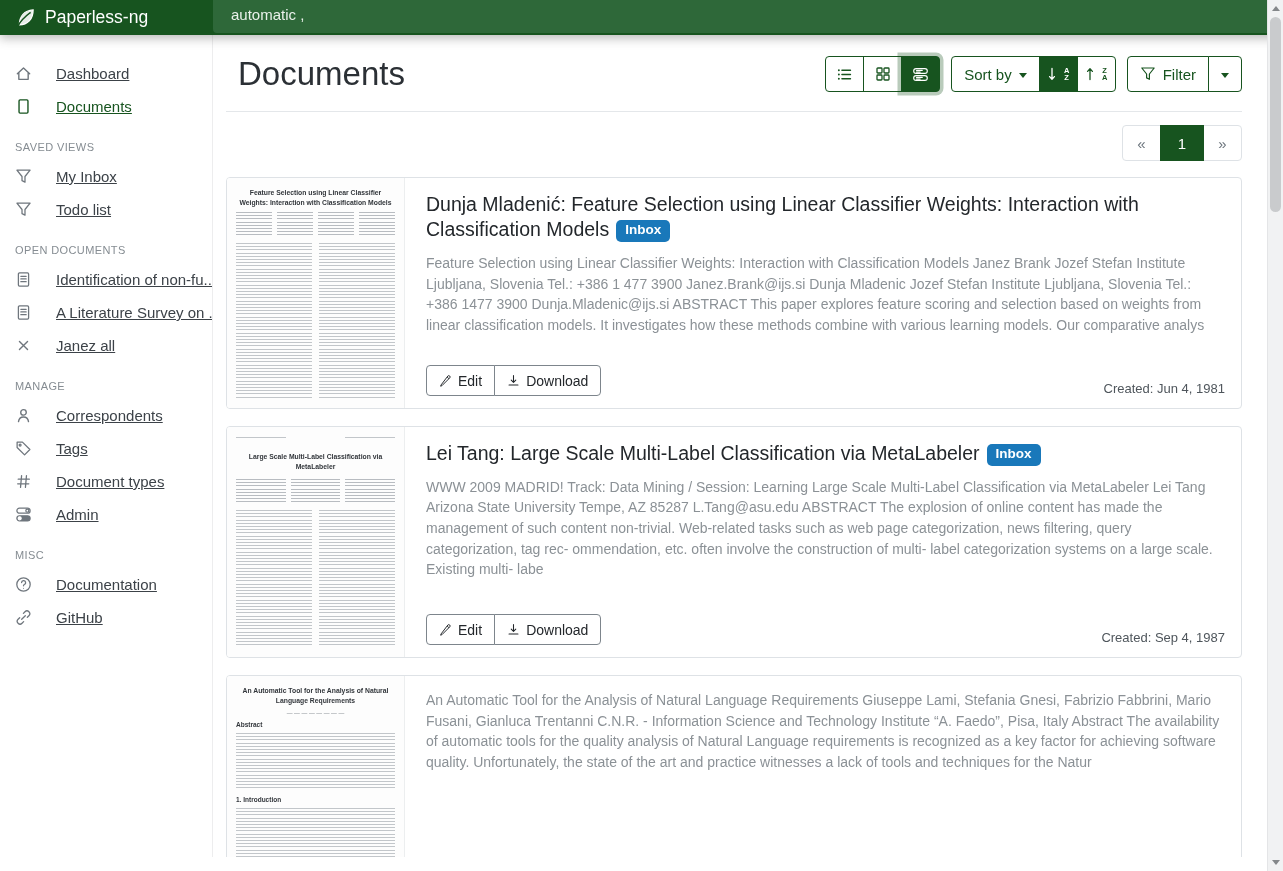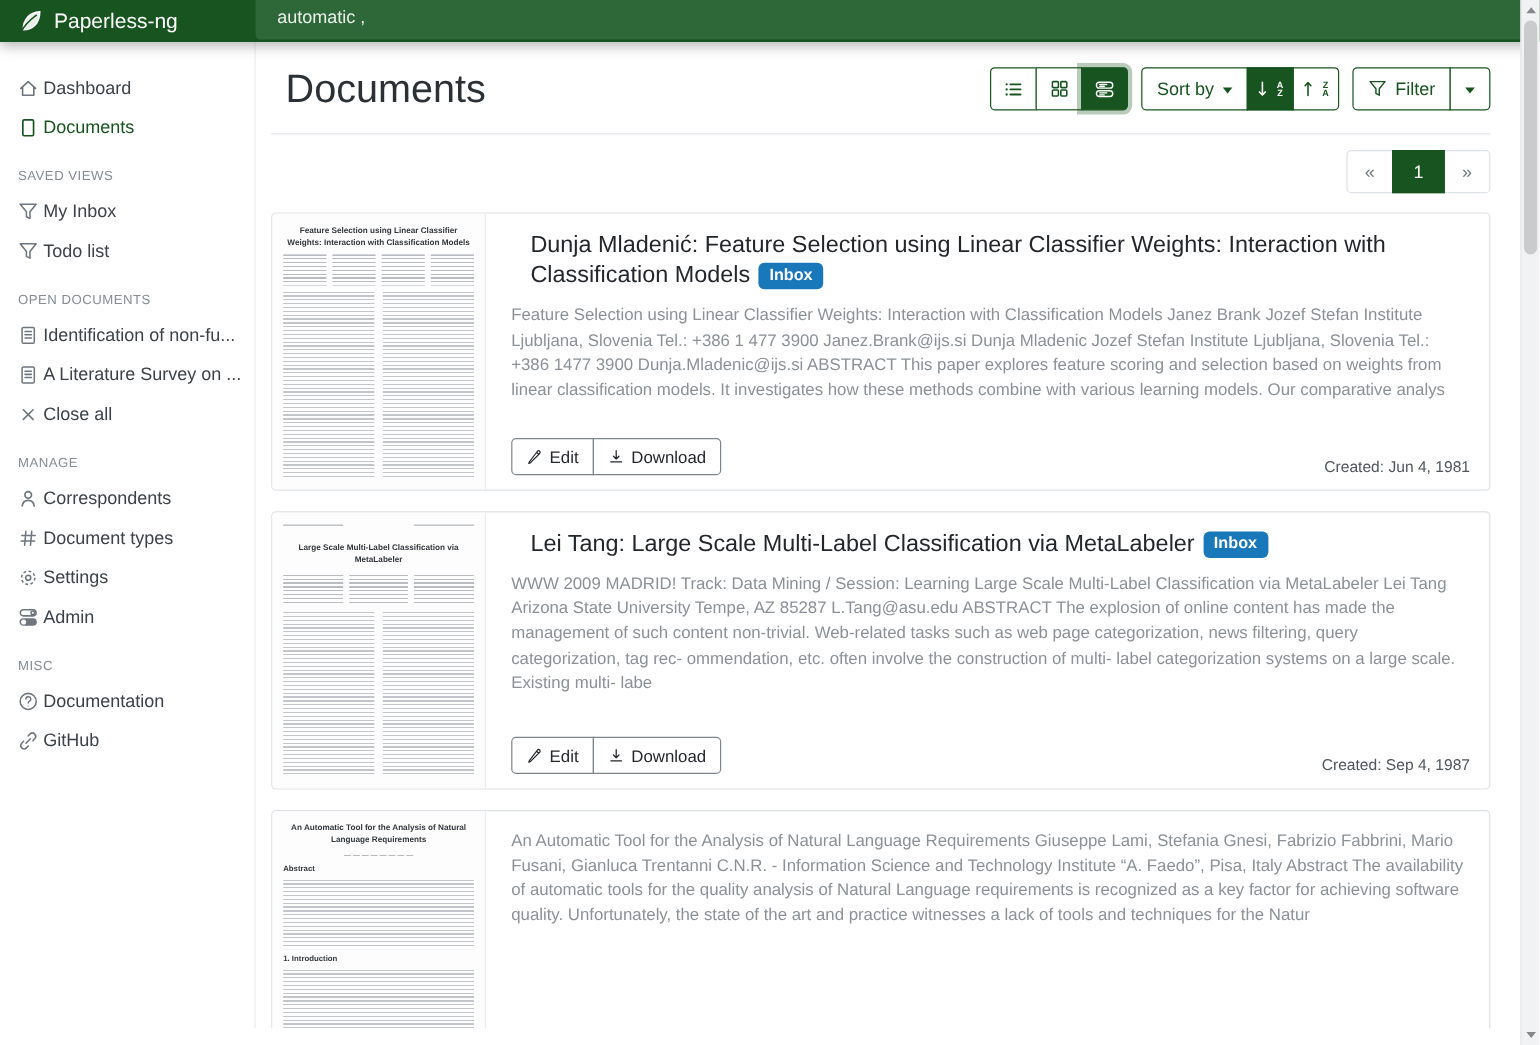--- a/index.html
+++ b/index.html
@@ -14,22 +14,22 @@
            color:#fff; font-size:17.5px; cursor:pointer; }
   .brand .ic { color:#fff; }
   .search { flex:1; height:38px; margin:5px 2px 12px 0; background:#2e6839; border:none;
             border-radius:4px; padding:0 18px; color:#eaf1eb; font-size:15px; outline:none;
             font-family:inherit; }
 
   .columns { display:flex; height:822px; margin-right:16px; }
 
   
   .sidebar { flex:0 0 213px; background:#fff; border-right:1px solid #ededee; padding-top:22px; overflow:hidden; }
-  .side-item { display:flex; align-items:center; gap:4px; padding:8px 8px 8px 15px;
-               font-size:15px; color:#3c4248; cursor:pointer; white-space:nowrap; }
+  .side-item { display:flex; align-items:center; gap:24px; padding:8px 8px 8px 15px;
+               font-size:15px; color:#3c4248; cursor:pointer; white-space:nowrap;text-decoration:underline; }
   .side-item .ic { color:#6f767d; flex:0 0 auto; }
   .side-item.active { color:#17541f; }
   .side-item.active .ic { color:#17541f; }
   .section-title { margin:18px 15px 7px; font-size:11px; color:#858c92; letter-spacing:.4px; }
 
   
   .main { flex:1; padding:0 25px 0 13px; overflow:hidden; }
   .title-row { display:flex; align-items:center; justify-content:space-between; padding-top:20px; }
   .page-title { font-size:33px; font-weight:400; color:#2b3035; margin-left:12px; }
   .toolbar { display:flex; gap:11px; }
@@ -67,21 +67,21 @@
   .t-title { font-size:6.8px; font-weight:bold; text-align:center; color:#32363b; line-height:1.4; }
   .t-center { font-size:5.8px; text-align:center; color:#6f767d; }
   .t-row { display:flex; gap:5px; }
   .t-auth { flex:1; height:26px; background:repeating-linear-gradient(#b8bcc1 0 1px, transparent 1px 3.2px); }
   .t-cols { display:flex; gap:7px; flex:1; }
   .t-col { flex:1; background:repeating-linear-gradient(#c2c6ca 0 1px, transparent 1px 3.2px); }
   .t-h { font-size:6.5px; font-weight:bold; color:#32363b; }
   .t-block { background:repeating-linear-gradient(#c2c6ca 0 1px, transparent 1px 3.2px); }
 
   .card-body { flex:1; display:flex; flex-direction:column; padding:14px 16px 12px 21px; }
-  .card-title { font-size:19.5px; font-weight:400; line-height:1.3; color:#23272b; margin-bottom:9px; cursor:pointer;margin-left:16px; }
+  .card-title { font-size:19.5px; font-weight:400; line-height:1.3; color:#23272b; margin-bottom:9px; cursor:pointer; }
   .badge { display:inline-block; transform:translateY(-2px); margin-left:7px; padding:3px 9px 4px;
            border-radius:5px; color:#fff; font-size:13.5px; font-weight:bold; line-height:1.1; cursor:pointer; }
   .snippet { font-size:14px; line-height:1.47; color:#8b9196; margin-bottom:12px; }
   .card-footer { margin-top:auto; display:flex; justify-content:space-between; align-items:flex-end; }
   .btn-gray { height:31px; padding:0 12px; gap:6px; font-size:14px; color:#23272b; border:1px solid #7d858c; }
   .created { font-size:13px; color:#4f565c; }
 
   
   .scrollbar { position:absolute; top:0; right:0; width:16px; height:871px; background:#f1f2f3;
                border-left:1px solid #e4e5e7; z-index:20; }
@@ -151,43 +151,43 @@
         <svg class="ic" width="17" height="17" viewBox="0 0 16 16" fill="none" stroke="currentColor" stroke-width="1.2" stroke-linecap="round">
             <rect x="3.2" y="1.8" width="9.6" height="12.4" rx="1"></rect>
             <path d="M5.5 5 h5 M5.5 7.5 h5 M5.5 10 h5"></path>
           </svg>
         <span>A Literature Survey on ...</span>
       </div>
       <div class="side-item">
         <svg class="ic" width="17" height="17" viewBox="0 0 16 16" fill="none" stroke="currentColor" stroke-width="1.3" stroke-linecap="round">
             <path d="M4.2 4.2 L11.8 11.8 M11.8 4.2 L4.2 11.8"></path>
           </svg>
-        <span>Close all</span>
+        <span>Janez all</span>
       </div>
 
       <div class="section-title">MANAGE</div>
       <div class="side-item">
         <svg class="ic" width="17" height="17" viewBox="0 0 16 16" fill="none" stroke="currentColor" stroke-width="1.3" stroke-linecap="round">
             <circle cx="8" cy="5.1" r="2.6"></circle>
             <path d="M3.3 13.7 c.4-2.9 2.2-4.3 4.7-4.3 s4.3 1.4 4.7 4.3"></path>
           </svg>
         <span>Correspondents</span>
       </div>
       <div class="side-item">
+        <svg class="ic" width="17" height="17" viewBox="0 0 16 16" fill="none" stroke="currentColor" stroke-width="1.2" stroke-linejoin="round">
+            <path d="M2 2 v5 l7 7 5-5 -7-7 z"></path>
+            <circle cx="4.8" cy="4.8" r=".9"></circle>
+          </svg>
+        <span>Tags</span>
+      </div>
+      <div class="side-item">
         <svg class="ic" width="17" height="17" viewBox="0 0 16 16" fill="none" stroke="currentColor" stroke-width="1.2" stroke-linecap="round">
             <path d="M6.2 2.5 L5.2 13.5 M10.8 2.5 L9.8 13.5 M3 5.8 h10.5 M2.5 10.2 h10.5"></path>
           </svg>
         <span>Document types</span>
-      </div>
-      <div class="side-item">
-        <svg class="ic" width="17" height="17" viewBox="0 0 16 16" fill="none" stroke="currentColor" stroke-width="1.2">
-            <circle cx="8" cy="8" r="2"></circle>
-            <circle cx="8" cy="8" r="5.2" stroke-dasharray="2.2 1.9"></circle>
-          </svg>
-        <span>Settings</span>
       </div>
       <div class="side-item">
         <svg class="ic" width="17" height="17" viewBox="0 0 16 16" fill="none" stroke="currentColor" stroke-width="1.2">
             <rect x="1.8" y="2" width="12.4" height="4.8" rx="2.4"></rect>
             <circle cx="11.6" cy="4.4" r="1.4"></circle>
             <rect x="1.8" y="9.2" width="12.4" height="4.8" rx="2.4" fill="currentColor"></rect>
             <circle cx="4.4" cy="11.6" r="1.4" fill="#fff" stroke="#fff"></circle>
           </svg>
         <span>Admin</span>
       </div>

